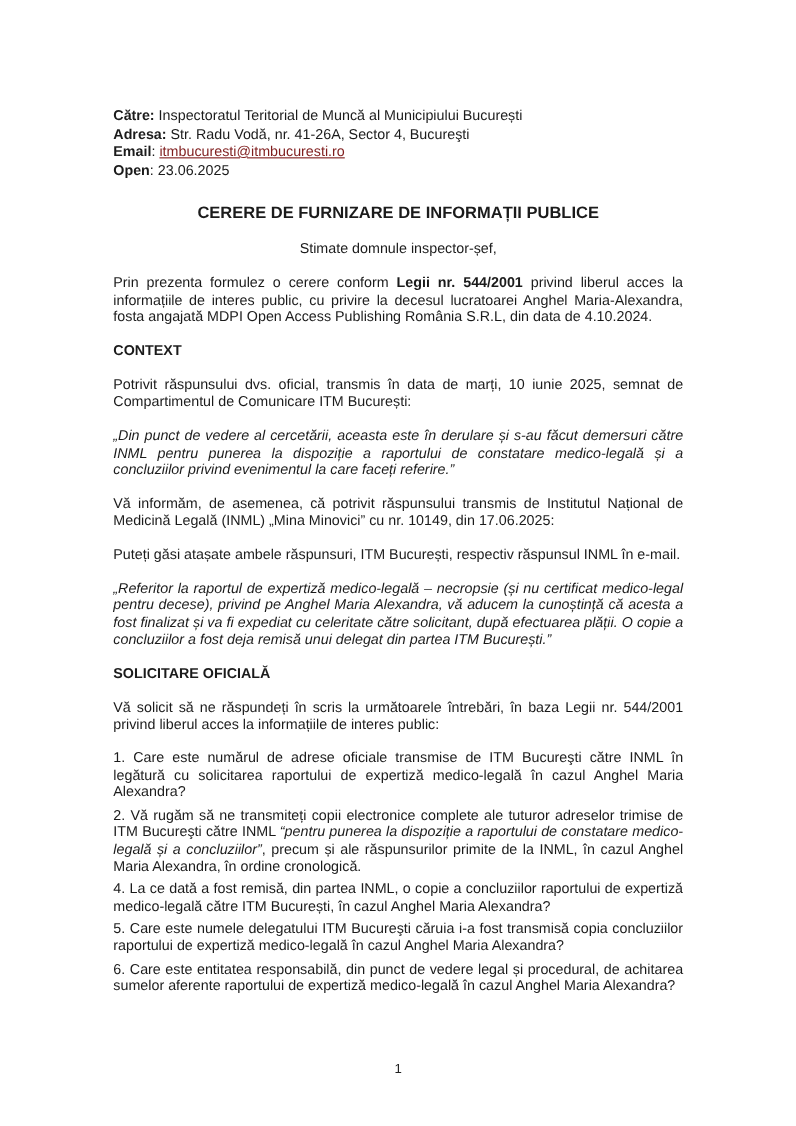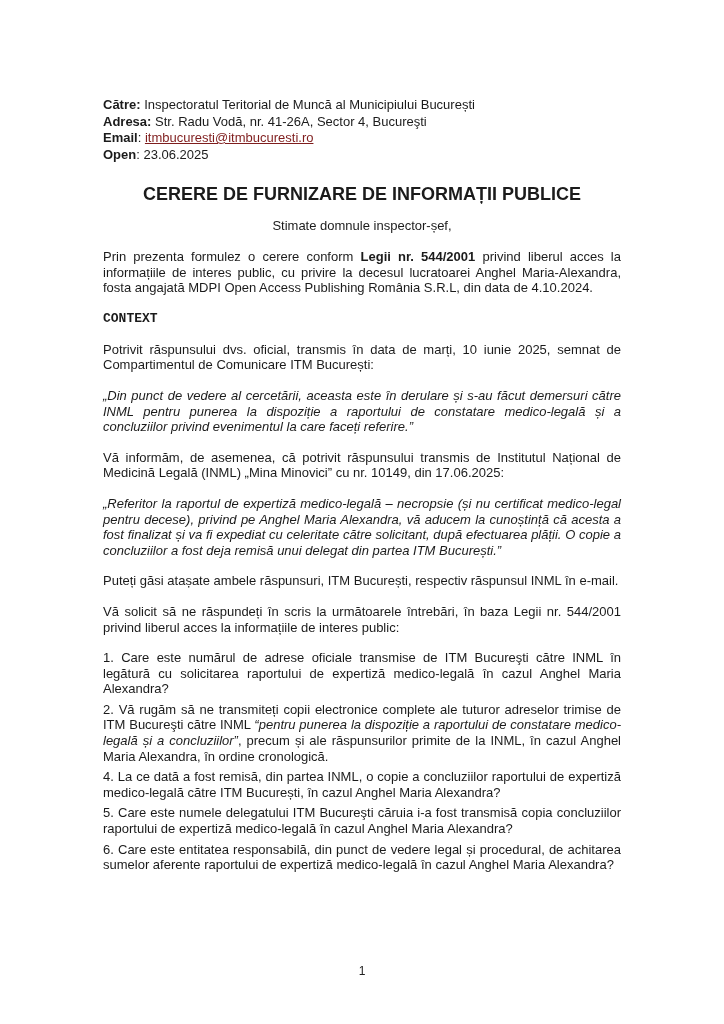--- a/index.html
+++ b/index.html
@@ -11,25 +11,25 @@
     -webkit-font-smoothing:antialiased;
   }
   .page {
     position:absolute; inset:0;
     padding:97px 103px 0 103px;
     font-size:13px; line-height:16px;
   }
   .hline { line-height:16.5px; text-align:left; }
   .hline b { font-weight:bold; }
   .link { color:#7f1d1d; text-decoration:underline; cursor:pointer; }
-  .title { text-align:center; font-weight:bold; margin-top:23px; font-size:18px; }
+  .title { text-align:center; font-weight:bold; margin-top:23px; font-size:15px; }
   .salutation { margin-top:16px; text-align:center; }
   .para { margin-top:15px; text-align:justify; line-height:15.6px; }
   .italic { font-style:italic; }
-  .heading { font-weight:bold; margin-top:15px; text-align:left;font-family:Liberation Mono, monospace; }
+  .heading { font-weight:bold; margin-top:15px; text-align:left; }
   .questions { margin-top:15px; }
   .q { text-align:justify; line-height:15.6px; margin-top:5px; }
   .questions .q:first-child { margin-top:0; }
   .q i { font-style:italic; }
   .footer {
     position:absolute; top:964px; left:0; width:724px;
     text-align:center; font-size:12px; color:#222222;
   }
 </style>
 </head>
@@ -51,24 +51,25 @@
   <p class="para"><span>Prin prezenta formulez o cerere conform </span><b>Legii nr. 544/2001</b><span> privind liberul acces la informațiile de interes public, cu privire la decesul lucratoarei Anghel Maria-Alexandra, fosta angajată MDPI Open Access Publishing România S.R.L, din data de 4.10.2024.</span></p>
 
   <p class="heading">CONTEXT</p>
 
   <p class="para">Potrivit răspunsului dvs. oficial, transmis în data de marți, 10 iunie 2025, semnat de Compartimentul de Comunicare ITM București:</p>
 
   <p class="para italic">„Din punct de vedere al cercetării, aceasta este în derulare și s-au făcut demersuri către INML pentru punerea la dispoziție a raportului de constatare medico-legală și a concluziilor privind evenimentul la care faceți referire.”</p>
 
   <p class="para">Vă informăm, de asemenea, că potrivit răspunsului transmis de Institutul Național de Medicină Legală (INML) „Mina Minovici”  cu nr. 10149, din 17.06.2025:</p>
 
+  <p class="para">Puteți găsi atașate ambele răspunsuri, ITM București, respectiv răspunsul INML în e-mail.</p>
+
   <p class="para italic">„Referitor la raportul de expertiză medico-legală – necropsie (și nu certificat medico-legal pentru decese), privind pe Anghel Maria Alexandra, vă aducem la cunoștință că acesta a fost finalizat și va fi expediat cu celeritate către solicitant, după efectuarea plății. O copie a concluziilor a fost deja remisă unui delegat din partea ITM București.”</p>
 
-  <p class="para">Puteți găsi atașate ambele răspunsuri, ITM București, respectiv răspunsul INML în e-mail.</p>
-
+  <p class="heading">SOLICITARE OFICIALĂ</p>
 
   <p class="para">Vă solicit să ne răspundeți în scris la următoarele întrebări, în baza Legii nr. 544/2001 privind liberul acces la informațiile de interes public:</p>
 
   <div class="questions">
     <p class="q"><span>1.</span> <span>Care este numărul de adrese oficiale transmise de ITM Bucureşti către INML în legătură cu solicitarea raportului de expertiză medico-legală în cazul Anghel Maria Alexandra?</span></p>
     <p class="q"><span>2.</span> <span>Vă rugăm să ne transmiteți copii electronice complete ale tuturor adreselor trimise de ITM Bucureşti către INML </span><i>“pentru punerea la dispoziție a raportului de constatare medico-legală și a concluziilor”</i><span>, precum și ale răspunsurilor primite de la INML, în cazul Anghel Maria Alexandra, în ordine cronologică.</span></p>
     <p class="q"><span>4.</span> <span>La ce dată a fost remisă, din partea INML, o copie a concluziilor raportului de expertiză medico-legală către ITM București, în cazul Anghel Maria Alexandra?</span></p>
     <p class="q"><span>5.</span> <span>Care este numele delegatului ITM Bucureşti căruia i-a fost transmisă copia concluziilor raportului de expertiză medico-legală în cazul Anghel Maria Alexandra?</span></p>
     <p class="q"><span>6.</span> <span>Care este entitatea responsabilă, din punct de vedere legal și procedural, de achitarea sumelor aferente raportului de expertiză medico-legală în cazul Anghel Maria Alexandra?</span></p>
   </div>

